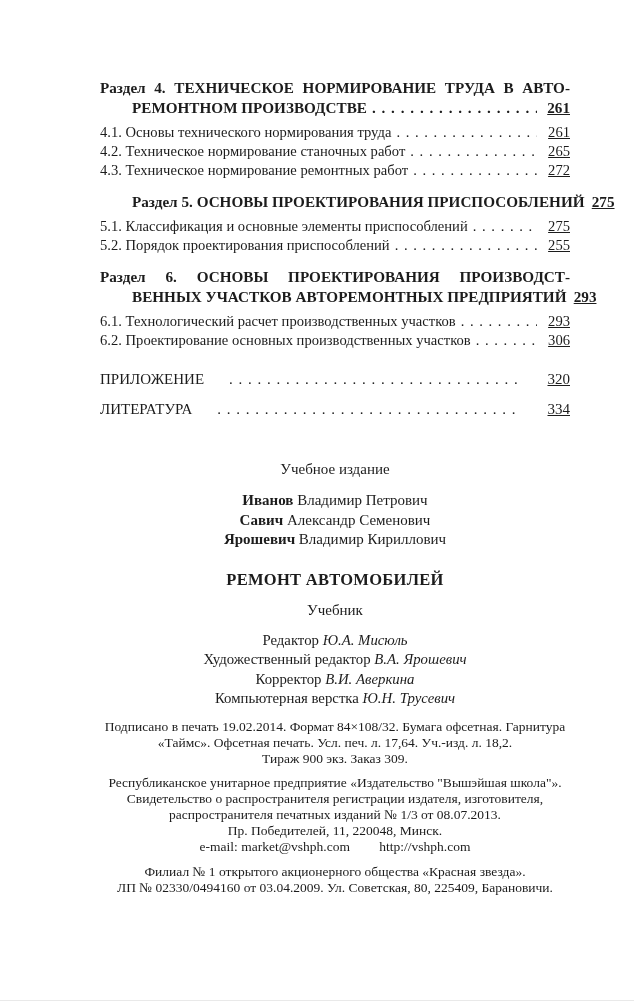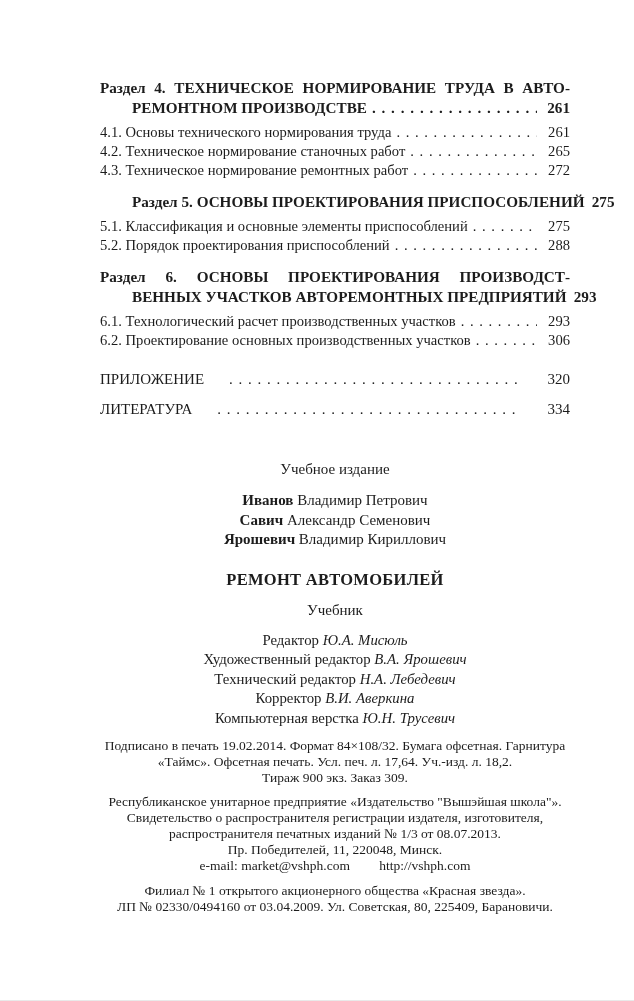--- a/index.html
+++ b/index.html
@@ -17,21 +17,21 @@
   .toc-row { display: flex; align-items: baseline; line-height: 19px; font-size: 14.6px; }
   .toc-row.bold { font-weight: bold; font-size: 15.2px; line-height: 20px; margin-left: 32px; }
   .toc-items { margin-top: 5px; }
   .row-text { white-space: nowrap; }
   .leader { flex: 1 1 auto; overflow: hidden; white-space: nowrap; margin: 0 3px 0 5px; color: #1c1c1c; }
   .leader::before {
     content: ". . . . . . . . . . . . . . . . . . . . . . . . . . . . . . . . . . . . . . . . . . . . . . . . . . . . . . . . . . . . . . . . . . . .";
     letter-spacing: 1px;
   }
   .spacer { flex: 1 1 auto; }
-  .pagenum { min-width: 30px; text-align: right; white-space: nowrap; }
+  .pagenum { min-width: 30px; text-align: right; white-space: nowrap; text-decoration: underline; }
   .toc-extra { margin-top: 20px; font-size: 15px; gap: 20px; }
   .toc-extra + .toc-extra { margin-top: 11px; }
   
   .colophon { text-align: center; margin-top: 42px; }
   .edition { font-size: 15px; }
   .authors { margin-top: 13px; }
   .author-line { font-size: 15px; line-height: 19.5px; }
   .bold { font-weight: bold; }
   .italic { font-style: italic; }
   .book-title { font-size: 16.5px; font-weight: bold; margin-top: 20px; letter-spacing: 0.3px; }
@@ -85,21 +85,21 @@
       </div>
       <div class="toc-items">
         <div class="toc-row">
           <span class="row-text">5.1. Классификация и основные элементы приспособлений</span>
           <span class="leader"></span>
           <span class="pagenum">275</span>
         </div>
         <div class="toc-row">
           <span class="row-text">5.2. Порядок проектирования приспособлений</span>
           <span class="leader"></span>
-          <span class="pagenum">288</span>
+          <span class="pagenum">255</span>
         </div>
       </div>
     </div>
 
     <div class="toc-section">
       <div class="toc-heading justify-line">Раздел 6. ОСНОВЫ ПРОЕКТИРОВАНИЯ ПРОИЗВОДСТ-</div>
       <div class="toc-row bold">
         <span class="row-text">ВЕННЫХ УЧАСТКОВ АВТОРЕМОНТНЫХ ПРЕДПРИЯТИЙ</span>
         <span class="spacer"></span>
         <span class="pagenum">293</span>
@@ -155,24 +155,20 @@
     <div class="staff">
       <div class="staff-line">
         <span>Редактор</span>
         <span class="italic">Ю.А. Мисюль</span>
       </div>
       <div class="staff-line">
         <span>Художественный редактор</span>
         <span class="italic">В.А. Ярошевич</span>
       </div>
       <div class="staff-line">
-        <span>Технический редактор</span>
-        <span class="italic">Н.А. Лебедевич</span>
-      </div>
-      <div class="staff-line">
         <span>Корректор</span>
         <span class="italic">В.И. Аверкина</span>
       </div>
       <div class="staff-line">
         <span>Компьютерная верстка</span>
         <span class="italic">Ю.Н. Трусевич</span>
       </div>
     </div>
 
     <div class="fineprint">

